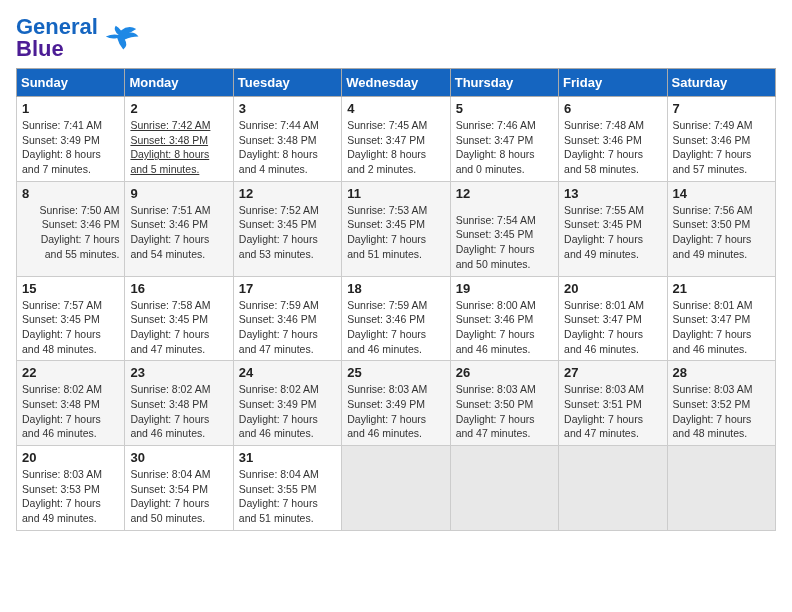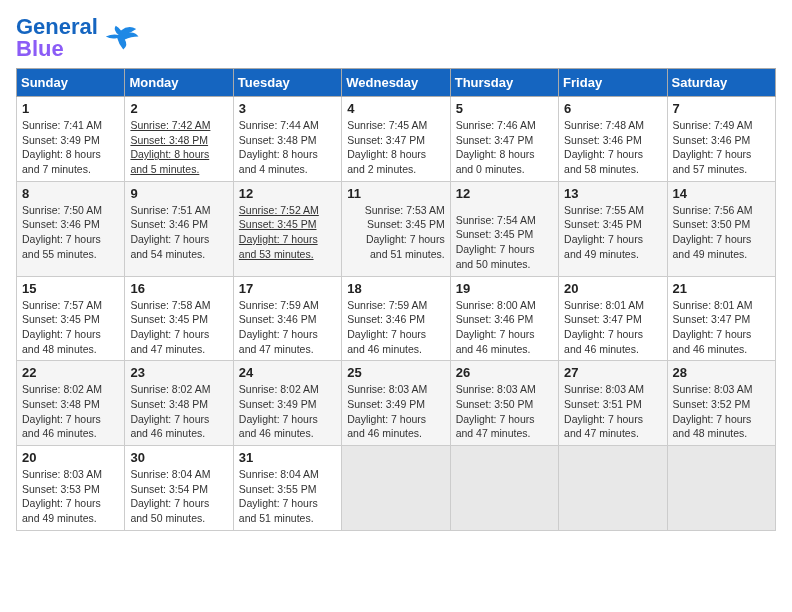--- a/index.html
+++ b/index.html
@@ -74,21 +74,21 @@
       line-height: 1.4;
     }
   </style>
 </head>
 <body>
 
 <div class="header">
   <div class="logo">
     <div style="display:flex;align-items:center;gap:4px;">
       <div style="font-size:22px;font-weight:bold;color:#333;line-height:1;">
-        <span style="color:#1565c0;">General</span><br><span style="color:#8b5cf6;">Blue</span>
+        <span style="color:#1565c0;">General</span><br><span style="color:#4c1d95;">Blue</span>
       </div>
       <svg width="38" height="38" viewBox="0 0 50 40">
         <path d="M25,10 Q35,2 45,8 Q40,12 32,14 Q42,10 48,18 Q38,18 30,22 Q35,30 28,35 Q22,28 20,20 Q12,22 5,18 Q14,14 22,16 Q14,10 18,4 Q22,6 25,10Z" fill="#1e88e5"></path>
       </svg>
     </div>
   </div>
   <div class="title-block">
     <div class="month-title"></div>
     <div class="location"></div>
   </div>
@@ -154,42 +154,42 @@
           <span class="day-num">7</span>
           <div class="day-info" style="white-space: pre-line;">Sunrise: 7:49 AM
 Sunset: 3:46 PM
 Daylight: 7 hours
 and 57 minutes.</div>
         </td>
       </tr>
       <tr>
         <td>
           <span class="day-num">8</span>
-          <div class="day-info" style="white-space: pre-line;">Sunrise: 7:50 AM
+          <div class="day-info" style="white-space: pre-line; text-align: right;">Sunrise: 7:50 AM
 Sunset: 3:46 PM
 Daylight: 7 hours
 and 55 minutes.</div>
         </td>
         <td>
           <span class="day-num">9</span>
           <div class="day-info" style="white-space: pre-line;">Sunrise: 7:51 AM
 Sunset: 3:46 PM
 Daylight: 7 hours
 and 54 minutes.</div>
         </td>
         <td>
           <span class="day-num">12</span>
-          <div class="day-info" style="white-space: pre-line; text-decoration: underline;">Sunrise: 7:52 AM
+          <div class="day-info" style="white-space: pre-line;">Sunrise: 7:52 AM
 Sunset: 3:45 PM
 Daylight: 7 hours
 and 53 minutes.</div>
         </td>
         <td>
           <span class="day-num">11</span>
-          <div class="day-info" style="white-space: pre-line; text-align: right;">Sunrise: 7:53 AM
+          <div class="day-info" style="white-space: pre-line;">Sunrise: 7:53 AM
 Sunset: 3:45 PM
 Daylight: 7 hours
 and 51 minutes.</div>
         </td>
         <td>
           <span class="day-num">12</span>
           <div class="day-info" style="white-space: pre-line; margin-top: 12px;">Sunrise: 7:54 AM
 Sunset: 3:45 PM
 Daylight: 7 hours
 and 50 minutes.</div>

